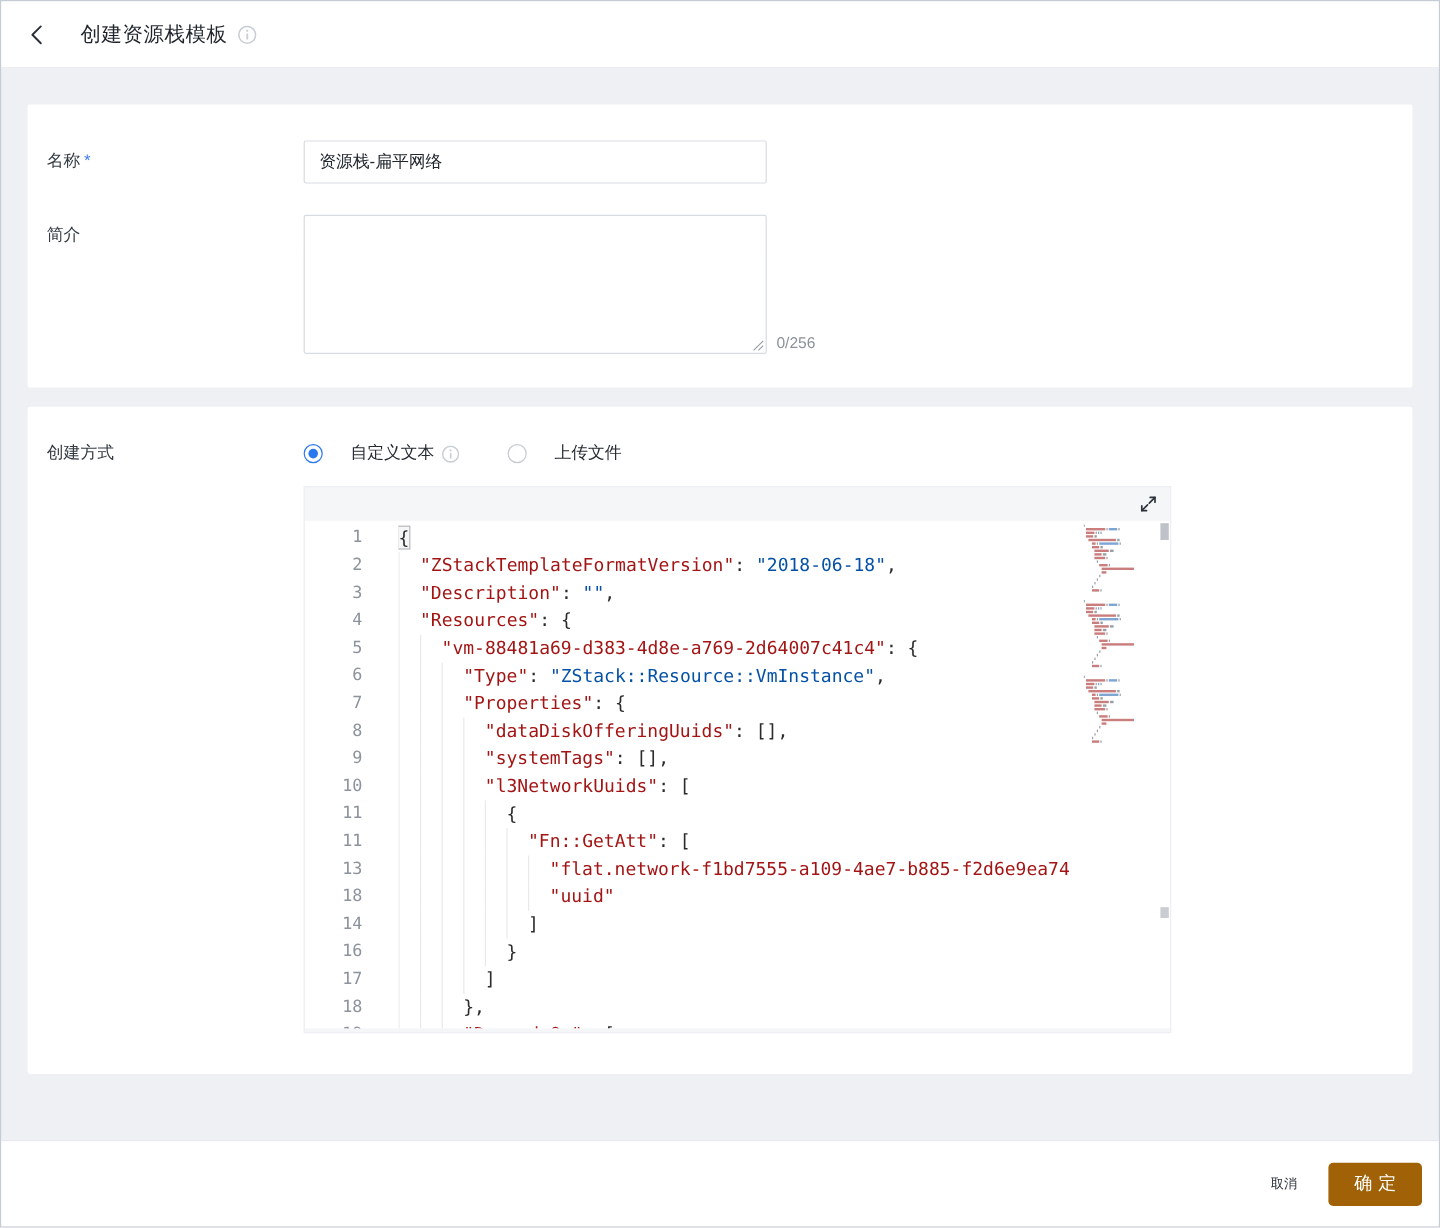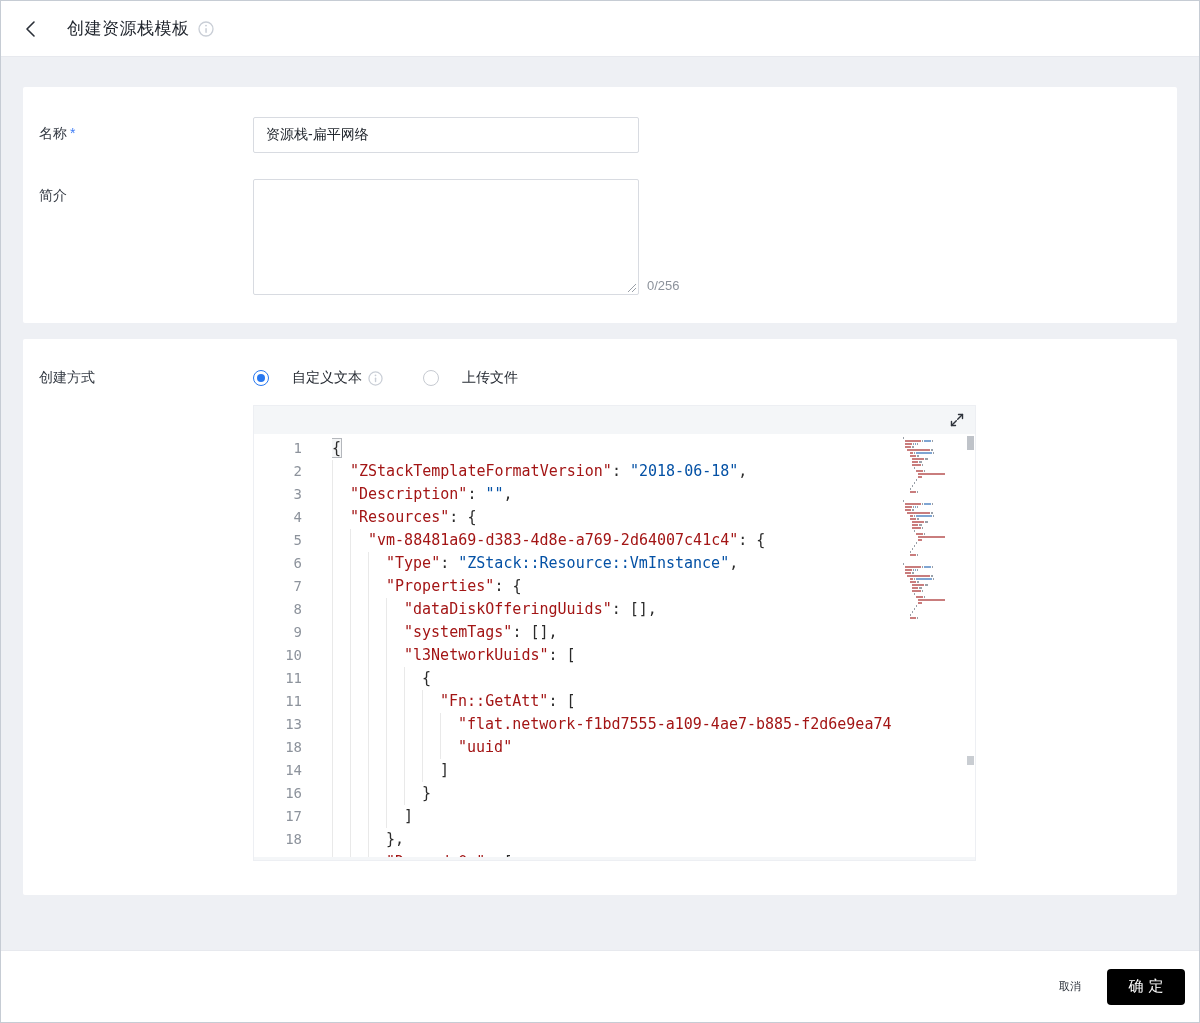--- a/index.html
+++ b/index.html
@@ -91,21 +91,21 @@
   
   .footer{
     margin-top:auto; height:72px; background:#fff; border-top:1px solid #e7e9ee;
     display:flex; align-items:center; justify-content:flex-end; padding-right:14px; flex-shrink:0;
   }
   .cancel-btn{
     background:none; border:none; font-size:11px; color:#2b313a; cursor:pointer;
     font-family:"Liberation Sans", sans-serif; padding:8px 10px;
   }
   .ok-btn{
-    margin-left:16px; width:78px; height:36px; background:#000000; color:#fff;
+    margin-left:16px; width:78px; height:36px; background:#a16207; color:#fff;
     border:none; border-radius:4px; font-size:15px; cursor:pointer;
     letter-spacing:5px; padding-left:5px; font-family:"Liberation Sans", sans-serif;
   }
 </style>
 </head>
 <body>
 
 <div class="page">
 
   <div class="topbar">

